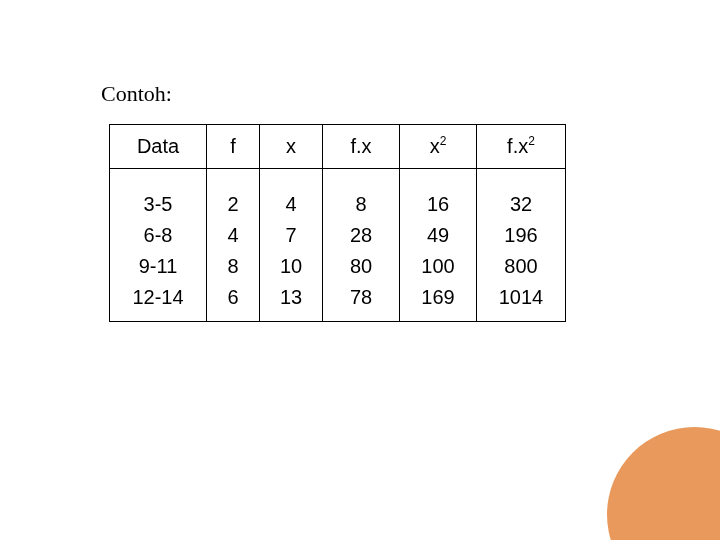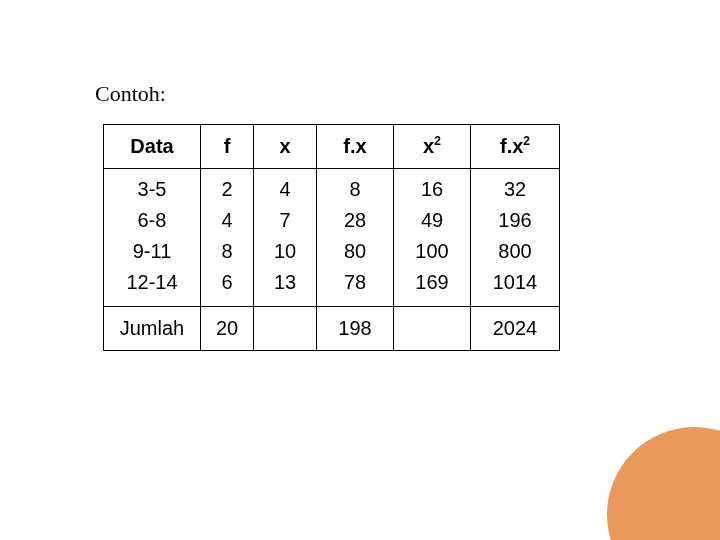--- a/index.html
+++ b/index.html
@@ -1,21 +1,21 @@
 <!DOCTYPE html>
 <html><head>
 <meta charset="utf-8">
 <style>
   html,body{margin:0;padding:0;width:720px;height:540px;background:#fff;font-family:"Times New Roman",serif;position:relative;overflow:hidden}
-  .content{position:absolute;left:95px;top:78px}
+  .content{position:absolute;left:101px;top:78px}
   .line{font-size:22px;color:#000;line-height:1.45}
   .tbl{border-collapse:collapse;margin-top:14px;margin-left:8px}
   .tbl td,.tbl th{border:1.5px solid #000;padding:10px 0;font-family:Verdana,Geneva,sans-serif;font-size:20px;text-align:center;vertical-align:middle}
-  .tbl th{font-weight:700}
-  .tbl .multi{line-height:1.55;padding-top:5px;padding-bottom:8px}
+  .tbl th{font-weight:400}
+  .tbl .multi{line-height:1.55;padding-top:20px;padding-bottom:8px}
   .col-data{width:96px}
   .col-f{width:52px}
   .col-x{width:62px}
   .col-fx{width:76px}
   .col-x2{width:76px}
   .col-fx2{width:88px}
   sup{font-size:0.6em;vertical-align:super;line-height:0}
   .circle{position:absolute;right:-62px;bottom:-62px;width:175px;height:175px;border-radius:50%;background:#e9995c}
 </style>
 </head>
@@ -35,25 +35,17 @@
       <th class="col-fx2"><span>f.x</span><sup>2</sup></th>
     </tr>
     <tr>
       <td class="multi">3-5<br>6-8<br>9-11<br>12-14</td>
       <td class="multi">2<br>4<br>8<br>6</td>
       <td class="multi">4<br>7<br>10<br>13</td>
       <td class="multi">8<br>28<br>80<br>78</td>
       <td class="multi">16<br>49<br>100<br>169</td>
       <td class="multi">32<br>196<br>800<br>1014</td>
     </tr>
-    <tr>
-      <td>Jumlah</td>
-      <td>20</td>
-      <td></td>
-      <td>198</td>
-      <td></td>
-      <td>2024</td>
-    </tr>
   </tbody>
     </table>
 </div>
 
 <div class="circle"></div>
 
 </body></html>

